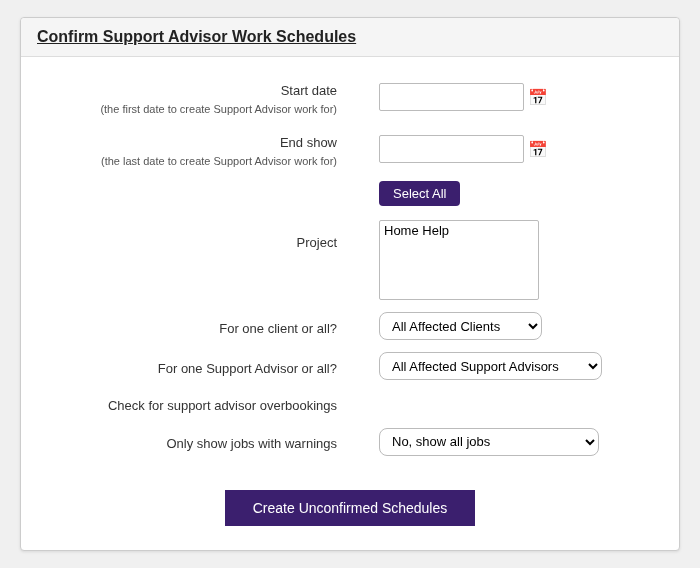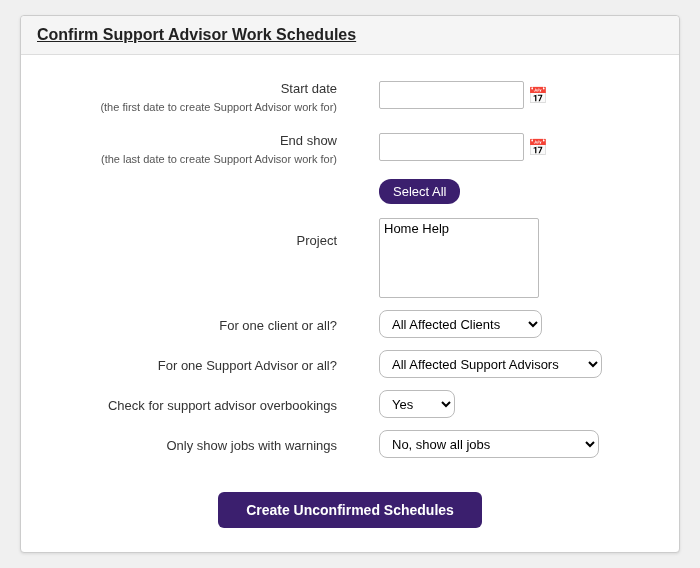--- a/index.html
+++ b/index.html
@@ -71,21 +71,21 @@
     .cal-icon {
       margin-left: 4px;
       font-size: 16px;
       color: #555;
       cursor: pointer;
     }
     .btn-select-all {
       background: #3b1f6e;
       color: #fff;
       border: none;
-      border-radius: 12px;
+      border-radius: 4px;
       padding: 5px 14px;
       font-size: 13px;
       cursor: pointer;
       margin-bottom: 14px;
     }
     .project-listbox {
       width: 160px;
       height: 80px;
       border: 1px solid #bbb;
       border-radius: 2px;
@@ -111,27 +111,26 @@
       flex-direction: column;
       align-items: flex-start;
     }
     .divider {
       height: 12px;
     }
     .btn-create {
       background: #3b1f6e;
       color: #fff;
       border: none;
-      border-radius: 6px;
+      border-radius: 0;
       padding: 10px 28px;
       font-size: 14px;
       cursor: pointer;
       display: block;
       margin: 10px auto 0 auto;
-      font-weight: bold;
     }
   </style>
 </head>
 <body>
 
 <div class="panel">
   <div class="panel-header">Confirm Support Advisor Work Schedules</div>
   <div class="panel-body">
 
     <div class="form-row">
@@ -191,26 +190,20 @@
           <option>All Affected Support Advisors</option>
           <option>One Support Advisor</option>
         </select>
       </div>
     </div>
 
     <div class="form-row">
       <div class="form-label">
         <span>Check for support advisor overbookings</span>
       </div>
-      <div class="form-control-wrap">
-        <select class="select-dropdown">
-          <option>Yes</option>
-          <option>No</option>
-        </select>
-      </div>
     </div>
 
     <div class="form-row">
       <div class="form-label">
         <span>Only show jobs with warnings</span>
       </div>
       <div class="form-control-wrap">
         <select class="select-dropdown" style="width:220px;">
           <option>No, show all jobs</option>
           <option>Yes, only warnings</option>

